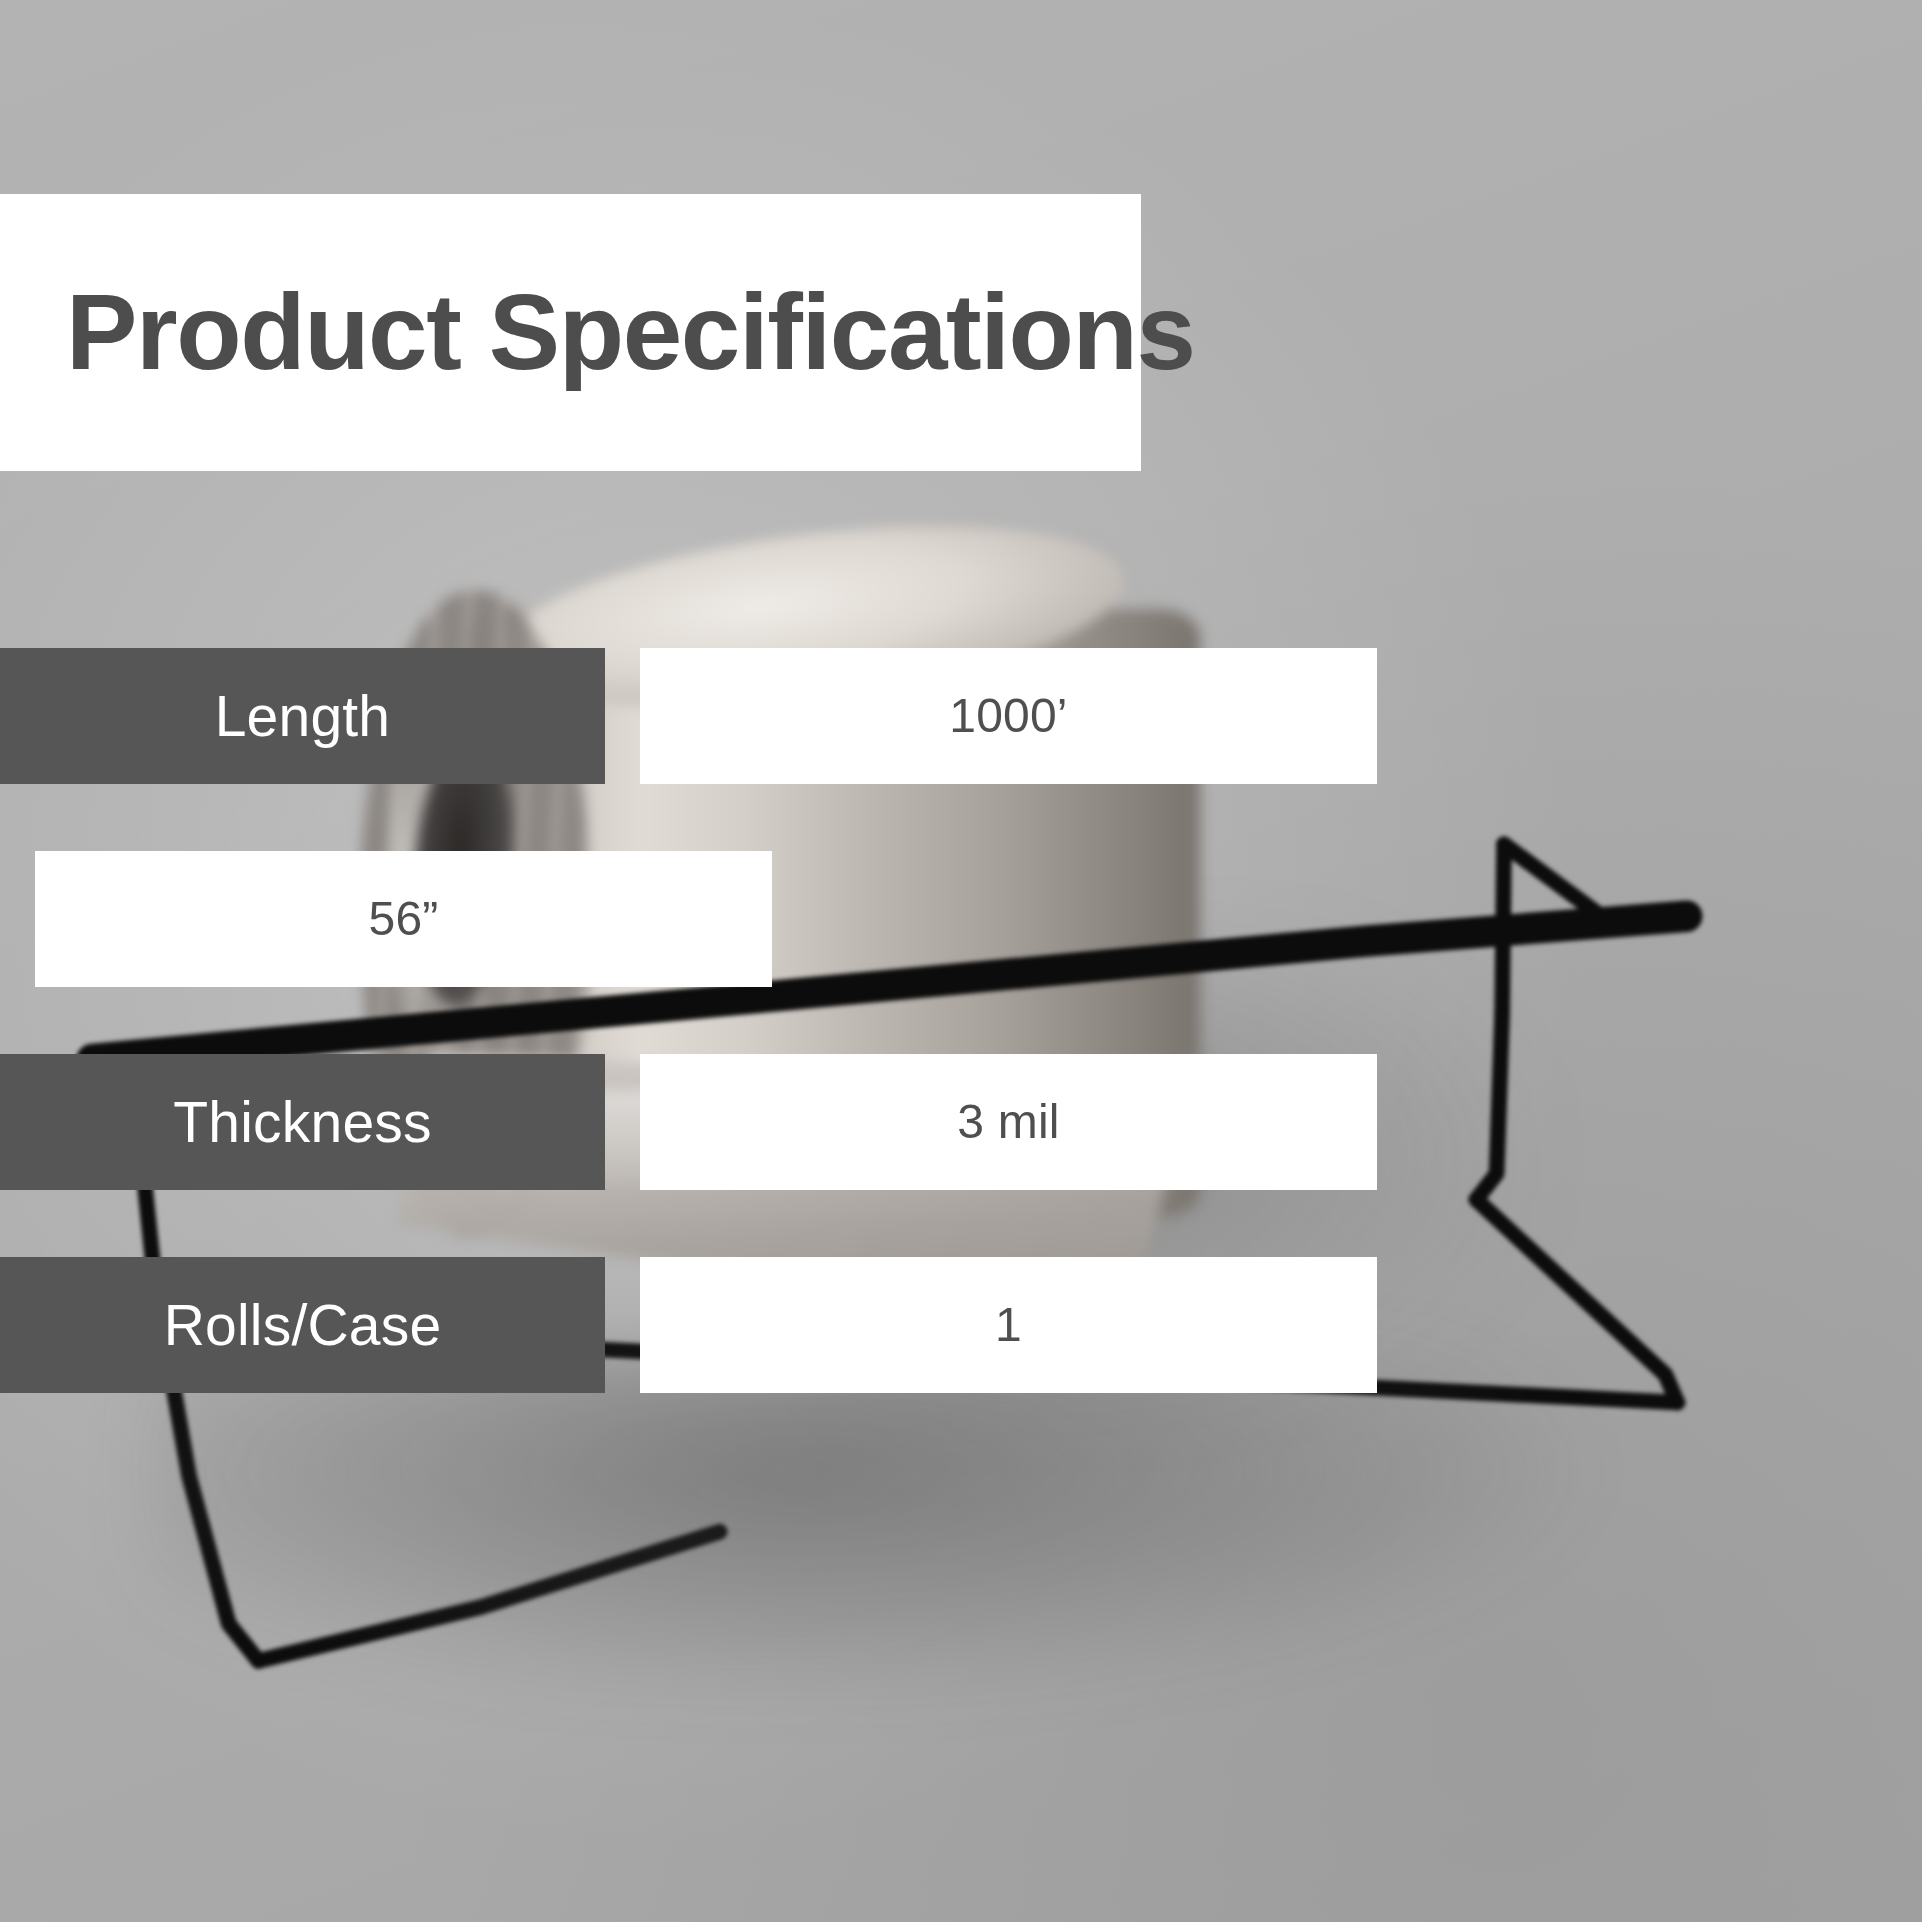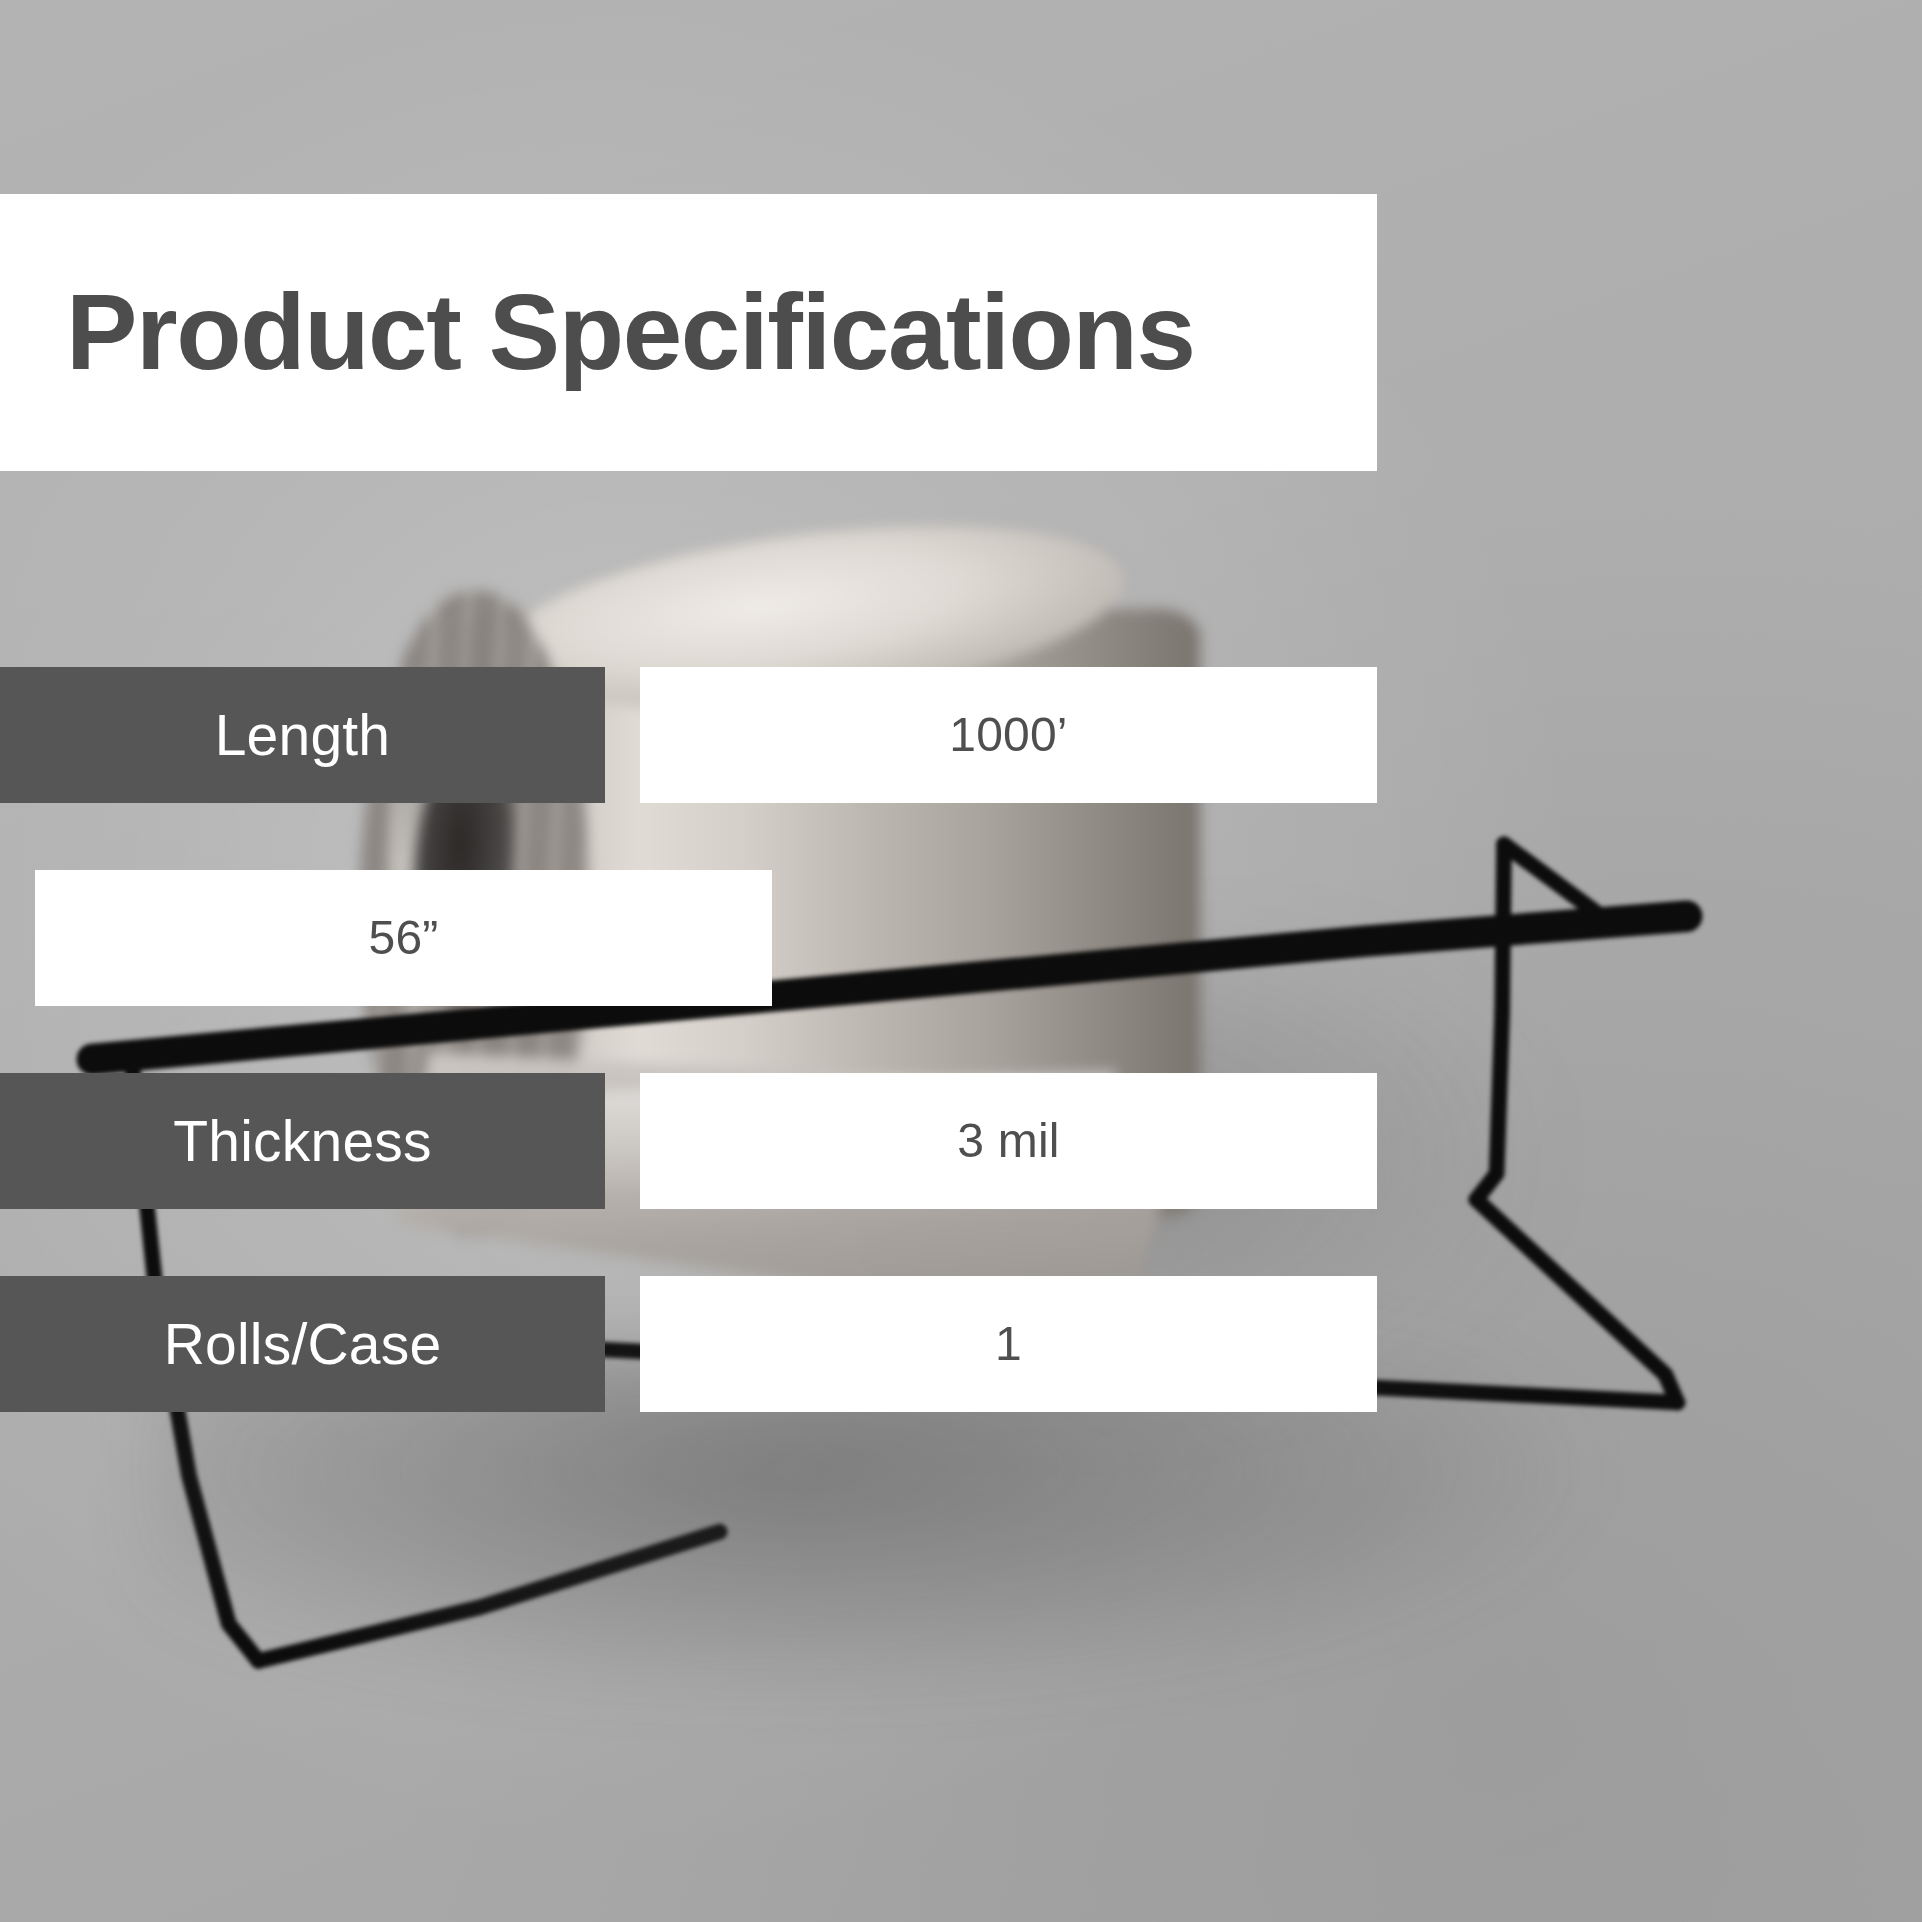--- a/index.html
+++ b/index.html
@@ -172,41 +172,41 @@
   
   .content {
     position: absolute;
     inset: 0;
   }
 
   .title-banner {
     position: absolute;
     left: 0;
     top: 194px;
-    width: 1377px;
+    width: 1141px;
     height: 277px;
     background: #ffffff;
     display: flex;
     align-items: center;
   }
 
   .title-text {
     margin-left: 66px;
     font-size: 107px;
     font-weight: bold;
     color: #4d4d4d;
     letter-spacing: -1.4px;
     line-height: 1;
     white-space: nowrap;
   }
 
   .spec-table {
     position: absolute;
     left: 0;
-    top: 667px;
+    top: 648px;
     width: 1377px;
   }
 
   .spec-row {
     position: relative;
     height: 136px;
     margin-bottom: 67px;
     display: flex;
     align-items: stretch;
   }

